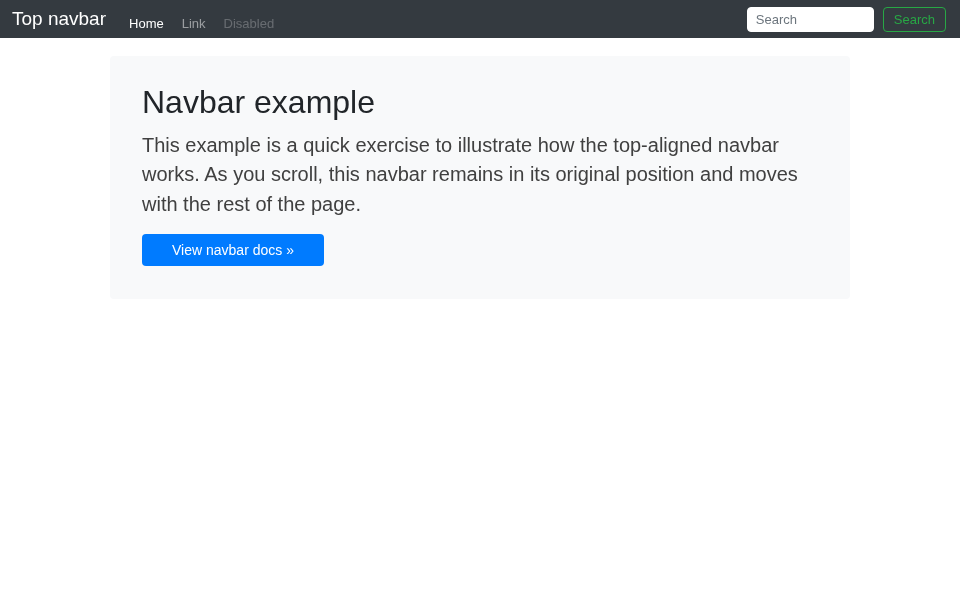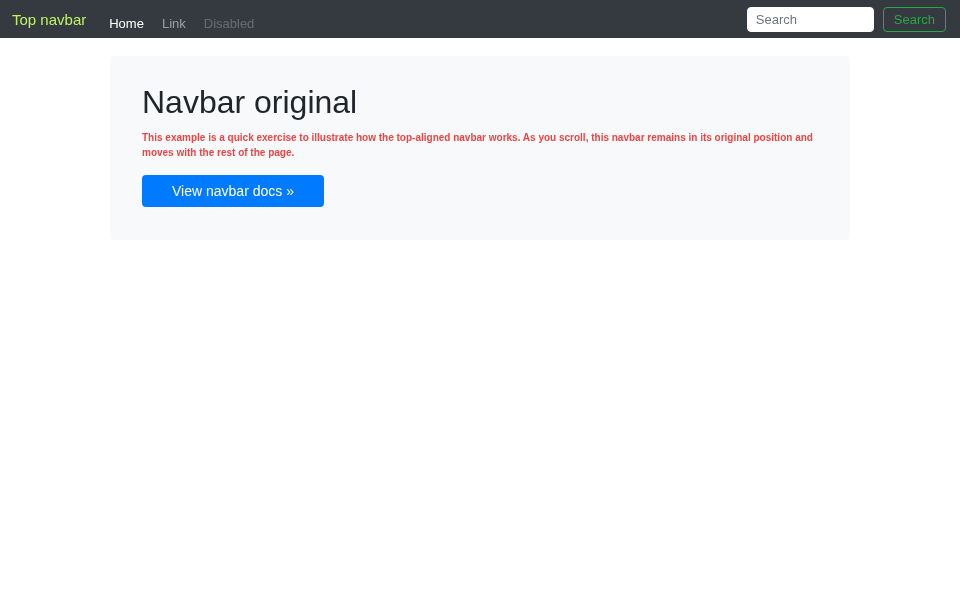--- a/index.html
+++ b/index.html
@@ -16,22 +16,22 @@
   
   .navbar {
     height: 38px;
     width: 100%;
     background: var(--navbar-bg, #343a40);
     display: flex;
     align-items: center;
     padding: 0 14px 0 12px;
   }
   .navbar-brand {
-    color: #bef264;
-    font-size: 15px;
+    color: #ffffff;
+    font-size: 19px;
     text-decoration: none;
     margin-right: 15px;
     white-space: nowrap;
     cursor: pointer;
   }
   .navbar-nav {
     display: flex;
     align-items: center;
     flex: 1 1 auto;
     margin-top: 8px;
@@ -88,24 +88,23 @@
   }
   .jumbotron h1 {
     margin: 0 0 10px 0;
     font-size: 32px;
     font-weight: 500;
     color: #212529;
     letter-spacing: 0;
   }
   .jumbotron p {
     margin: 0 0 15px 0;
-    font-size: 10px;
+    font-size: 20px;
     line-height: 1.47;
-    color: #ef4444;
-    font-weight: bold;
+    color: #404040;
   }
   .btn-primary {
     display: inline-block;
     background: var(--primary, #007bff);
     color: #ffffff;
     border: none;
     border-radius: 4px;
     font-size: 14px;
     padding: 8px 30px;
     cursor: pointer;
@@ -125,17 +124,17 @@
   </div>
 
   <div class="search-form">
     <input class="search-input" type="text" placeholder="Search" style="">
     <button class="search-btn">Search</button>
   </div>
 </nav>
 
 <main>
   <section class="jumbotron">
-    <h1>Navbar original</h1>
+    <h1>Navbar example</h1>
     <p>This example is a quick exercise to illustrate how the top-aligned navbar works. As you scroll, this navbar remains in its original position and moves with the rest of the page.</p>
     <button class="btn-primary">View navbar docs »</button>
   </section>
 </main>
 
 </body></html>

